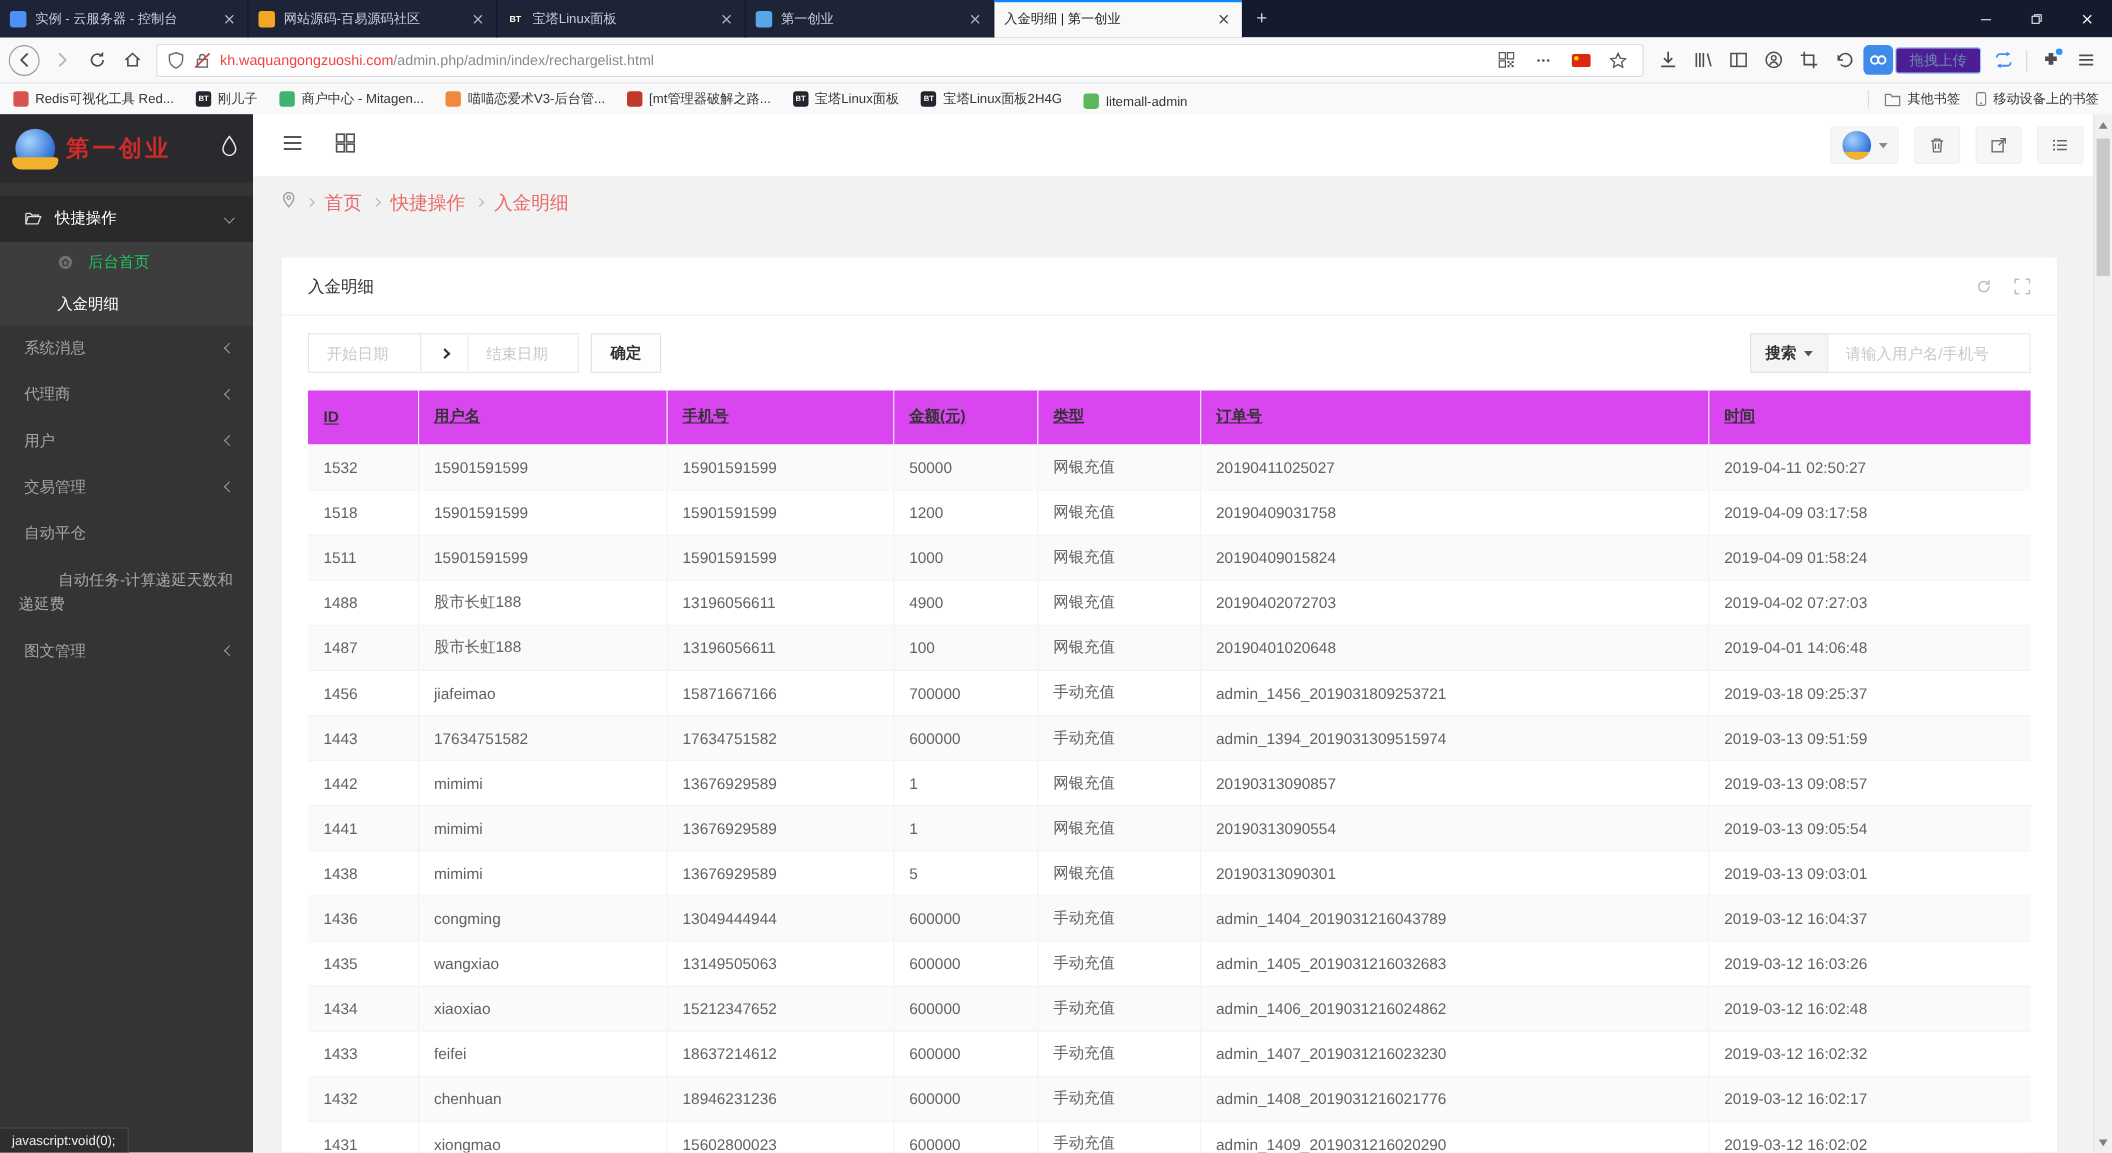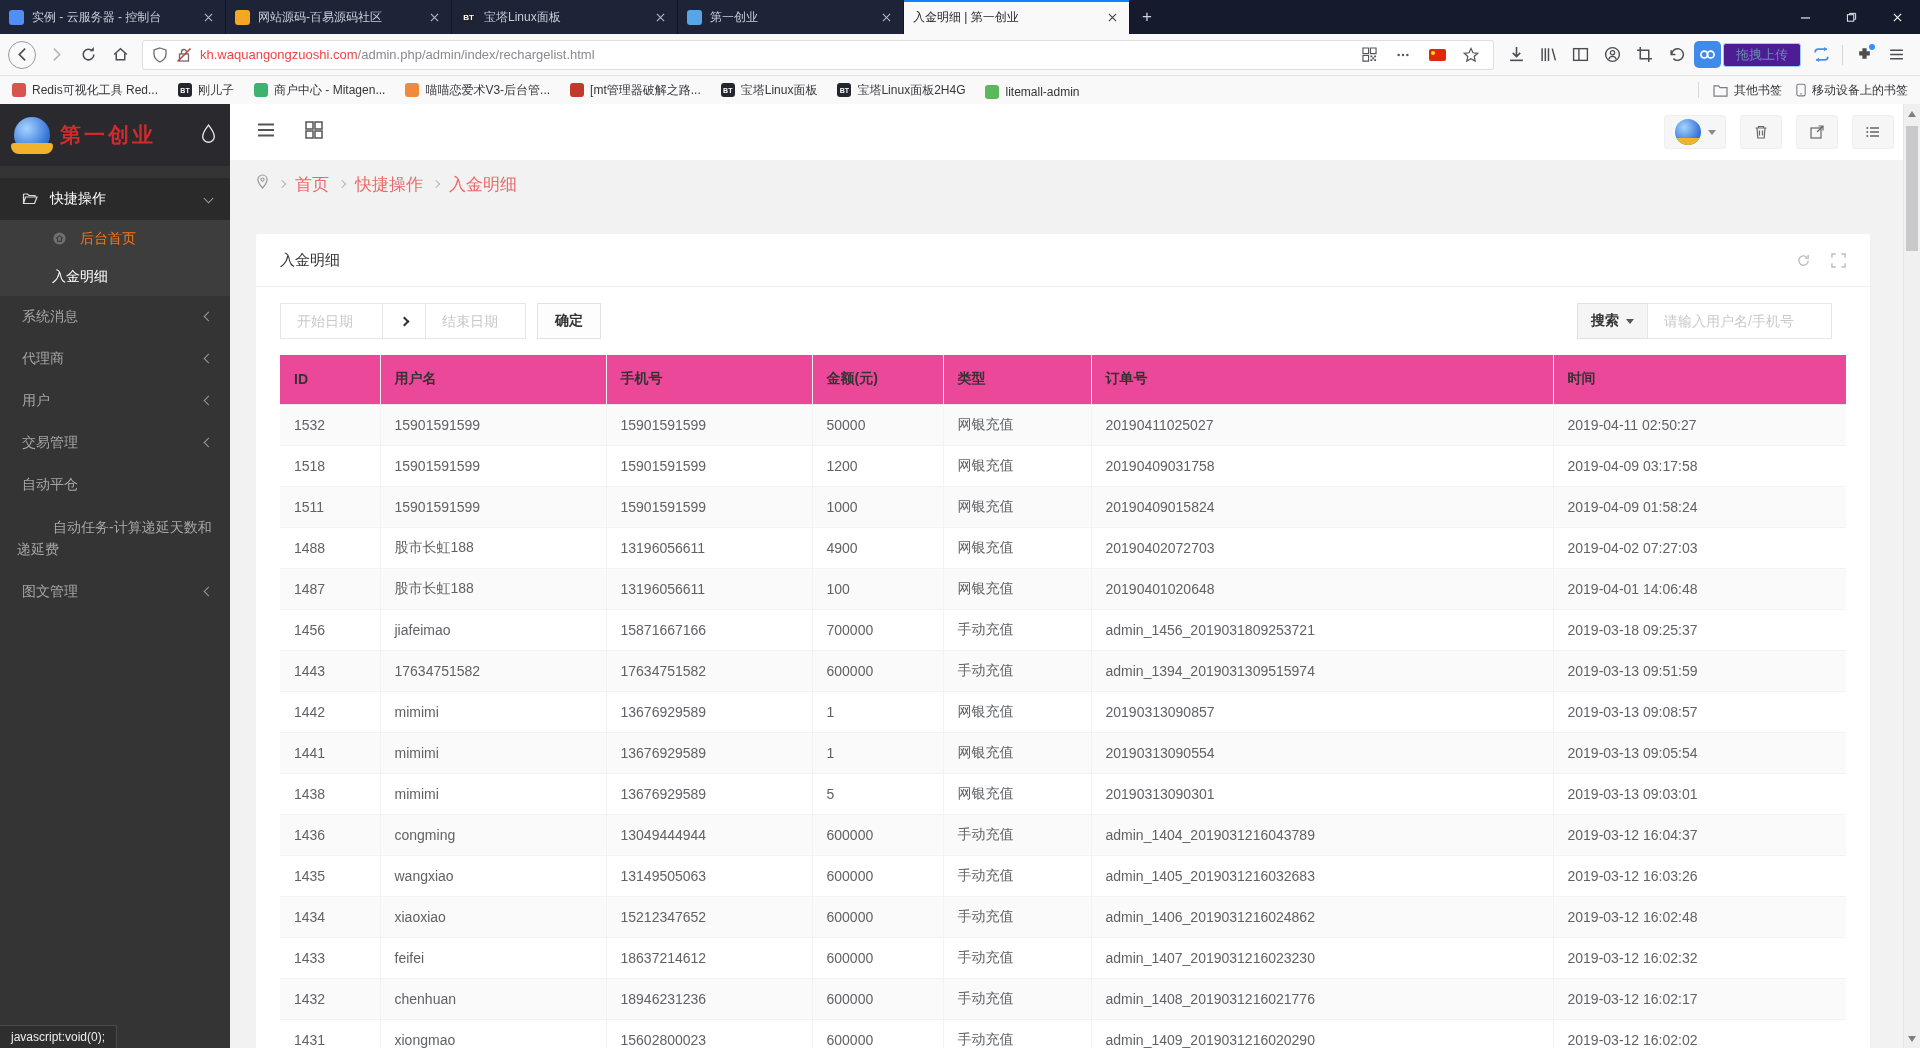--- a/index.html
+++ b/index.html
@@ -69,21 +69,21 @@
                        background:#f2b32c; border-radius:4px 4px 10px 10px; }
   .brand { color:#cf2b2b; font-weight:bold; font-size:21px; letter-spacing:3px; filter:blur(.6px); }
   .logo-drop { margin-left:auto; color:#e8e8e8; }
   .side-menu { flex:1; padding-top:12px; overflow:hidden; }
   .side-item { min-height:42px; display:flex; align-items:center; gap:12px; padding:0 16px 0 22px;
                color:#a6a6a6; font-size:14px; position:relative; cursor:pointer; }
   .side-item .mi { width:16px; height:16px; color:#a6a6a6; flex:0 0 auto; }
   .side-item.open { background:#2a2a2a; color:#fff; }
   .side-item.open .mi { color:#dcdcdc; }
   .side-sub { background:#3d3d3d; }
-  .side-sub .side-item { min-height:38px; padding-left:52px; color:#f97316; }
+  .side-sub .side-item { min-height:38px; padding-left:52px; color:#22c55e; }
   .side-sub .side-item.active { color:#ffffff; }
   .side-item.wrap { display:block; padding:11px 16px 11px 17px; text-indent:36px; line-height:1.55; }
   .chev { width:7px; height:7px; border-right:1.6px solid #9a9a9a; border-bottom:1.6px solid #9a9a9a; flex:0 0 auto; }
   .chev.down { transform:rotate(45deg); margin-top:-3px; }
   .chev.left { transform:rotate(135deg); }
   .side-item .chev { position:absolute; right:18px; top:50%; margin-top:-4px; }
 
   .main { flex:1; display:flex; flex-direction:column; min-width:0; }
   .topbar { height:56px; background:#fff; display:flex; align-items:center; padding:0 26px; gap:28px; }
   .tb-icon { color:#555; cursor:pointer; }
@@ -114,29 +114,29 @@
   .f-input { height:36px; border:1px solid #e6e6e6; background:#fff; font-size:14px; color:#666; padding:0 16px;
              font-family:"Liberation Sans",sans-serif; }
   .f-input::placeholder { color:#c9c9c9; }
   .inp-start { width:102px; border-right:none; }
   .btn-arrow { width:44px; height:36px; background:#fff; border:1px solid #e6e6e6; display:flex; align-items:center;
                justify-content:center; cursor:pointer; }
   .btn-arrow .bc-sep { border-color:#333; width:7px; height:7px; border-width:2px; }
   .inp-end { width:100px; border-left:none; }
   .btn-confirm { height:36px; margin-left:11px; padding:0 17px; background:#fdfdfd; border:1px solid #e2e2e2;
                  font-weight:bold; font-size:14px; color:#333; cursor:pointer; font-family:"Liberation Sans",sans-serif; }
-  .search-box { position:absolute; right:14px; top:0; display:flex; }
+  .search-box { position:absolute; right:0; top:0; display:flex; }
   .btn-search { height:36px; padding:0 13px; background:#f5f5f5; border:1px solid #e2e2e2; border-right:none;
                 display:flex; align-items:center; gap:7px; font-weight:bold; font-size:14px; color:#333; cursor:pointer; }
   .btn-search .caret-down { border-top-color:#555; }
   .inp-search { width:185px; }
 
   table.data { width:100%; border-collapse:collapse; font-size:14px; color:#606266; table-layout:fixed; }
   table.data th { height:49px; text-align:left; font-weight:bold; color:#333; padding:0 14px;
-                  border-bottom:1px solid #e9e9e9; border-left:1px solid #f1f1f1; background:#ec4899; }
+                  border-bottom:1px solid #e9e9e9; border-left:1px solid #f1f1f1; background:#d946ef;text-decoration:underline; }
   table.data td { height:41px; padding:0 14px; border-bottom:1px solid #f3f3f3; border-left:1px solid #f3f3f3;
                   white-space:nowrap; overflow:hidden; }
   table.data th:first-child, table.data td:first-child { border-left:none; }
   table.data tbody tr:nth-child(odd)  { background:#fafafa; }
   table.data tbody tr:nth-child(even) { background:#fff; }
 
   
   .scrollbar { position:absolute; right:0; top:0; bottom:0; width:17px; background:#f0f0f1; border-left:1px solid #e4e4e6; }
   .sb-arrow { position:absolute; left:0; right:0; height:17px; display:flex; align-items:center; justify-content:center; color:#7e7e84; cursor:pointer; }
   .sb-arrow.up { top:1px; } .sb-arrow.down { bottom:1px; }

